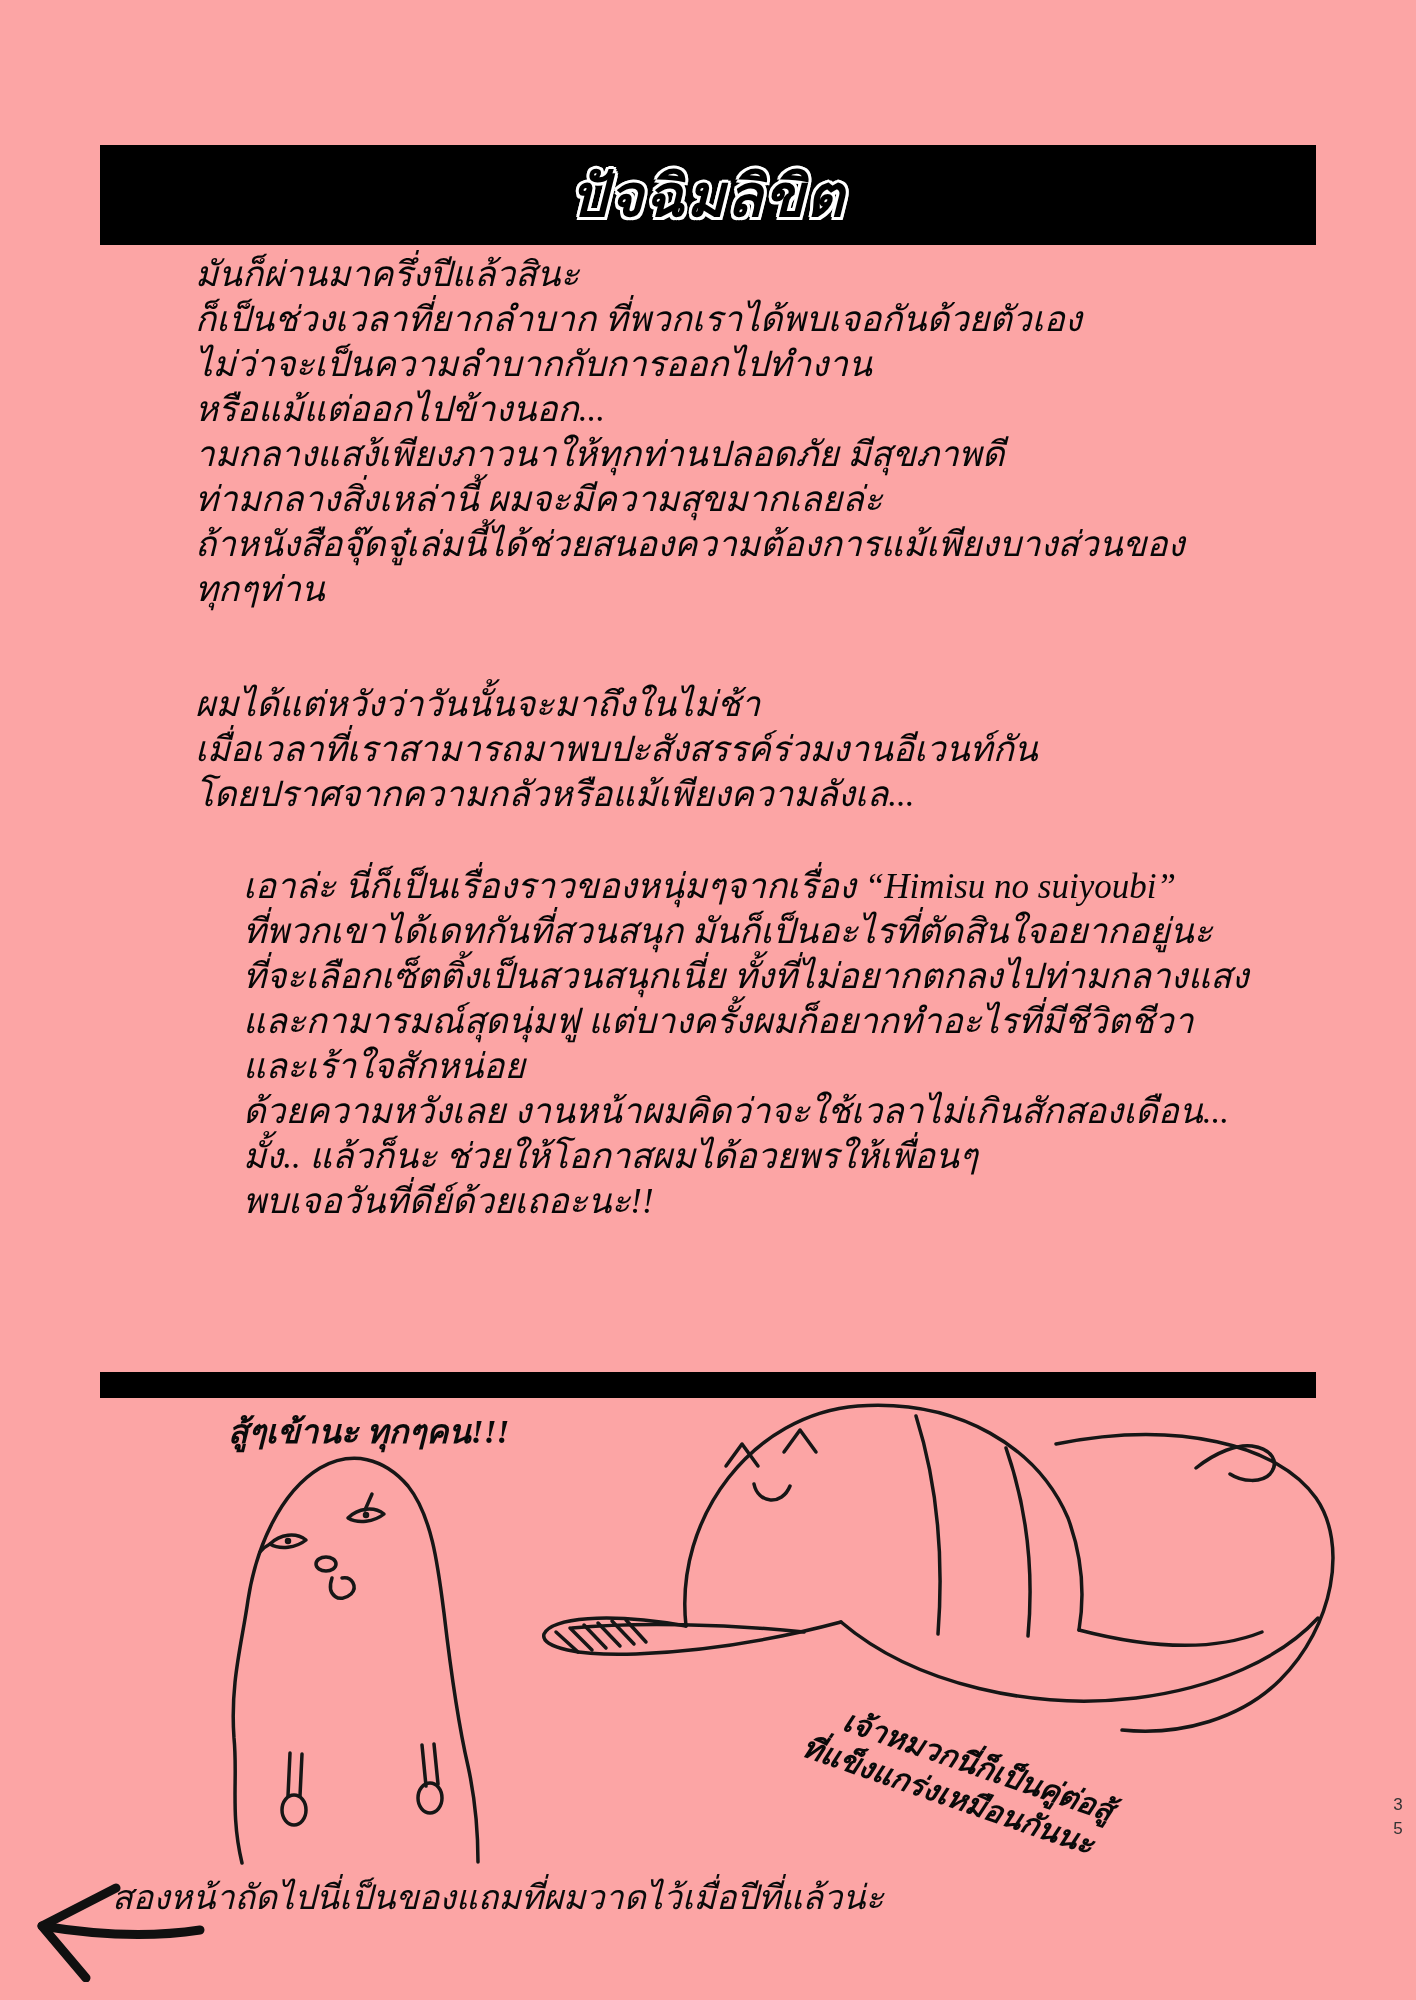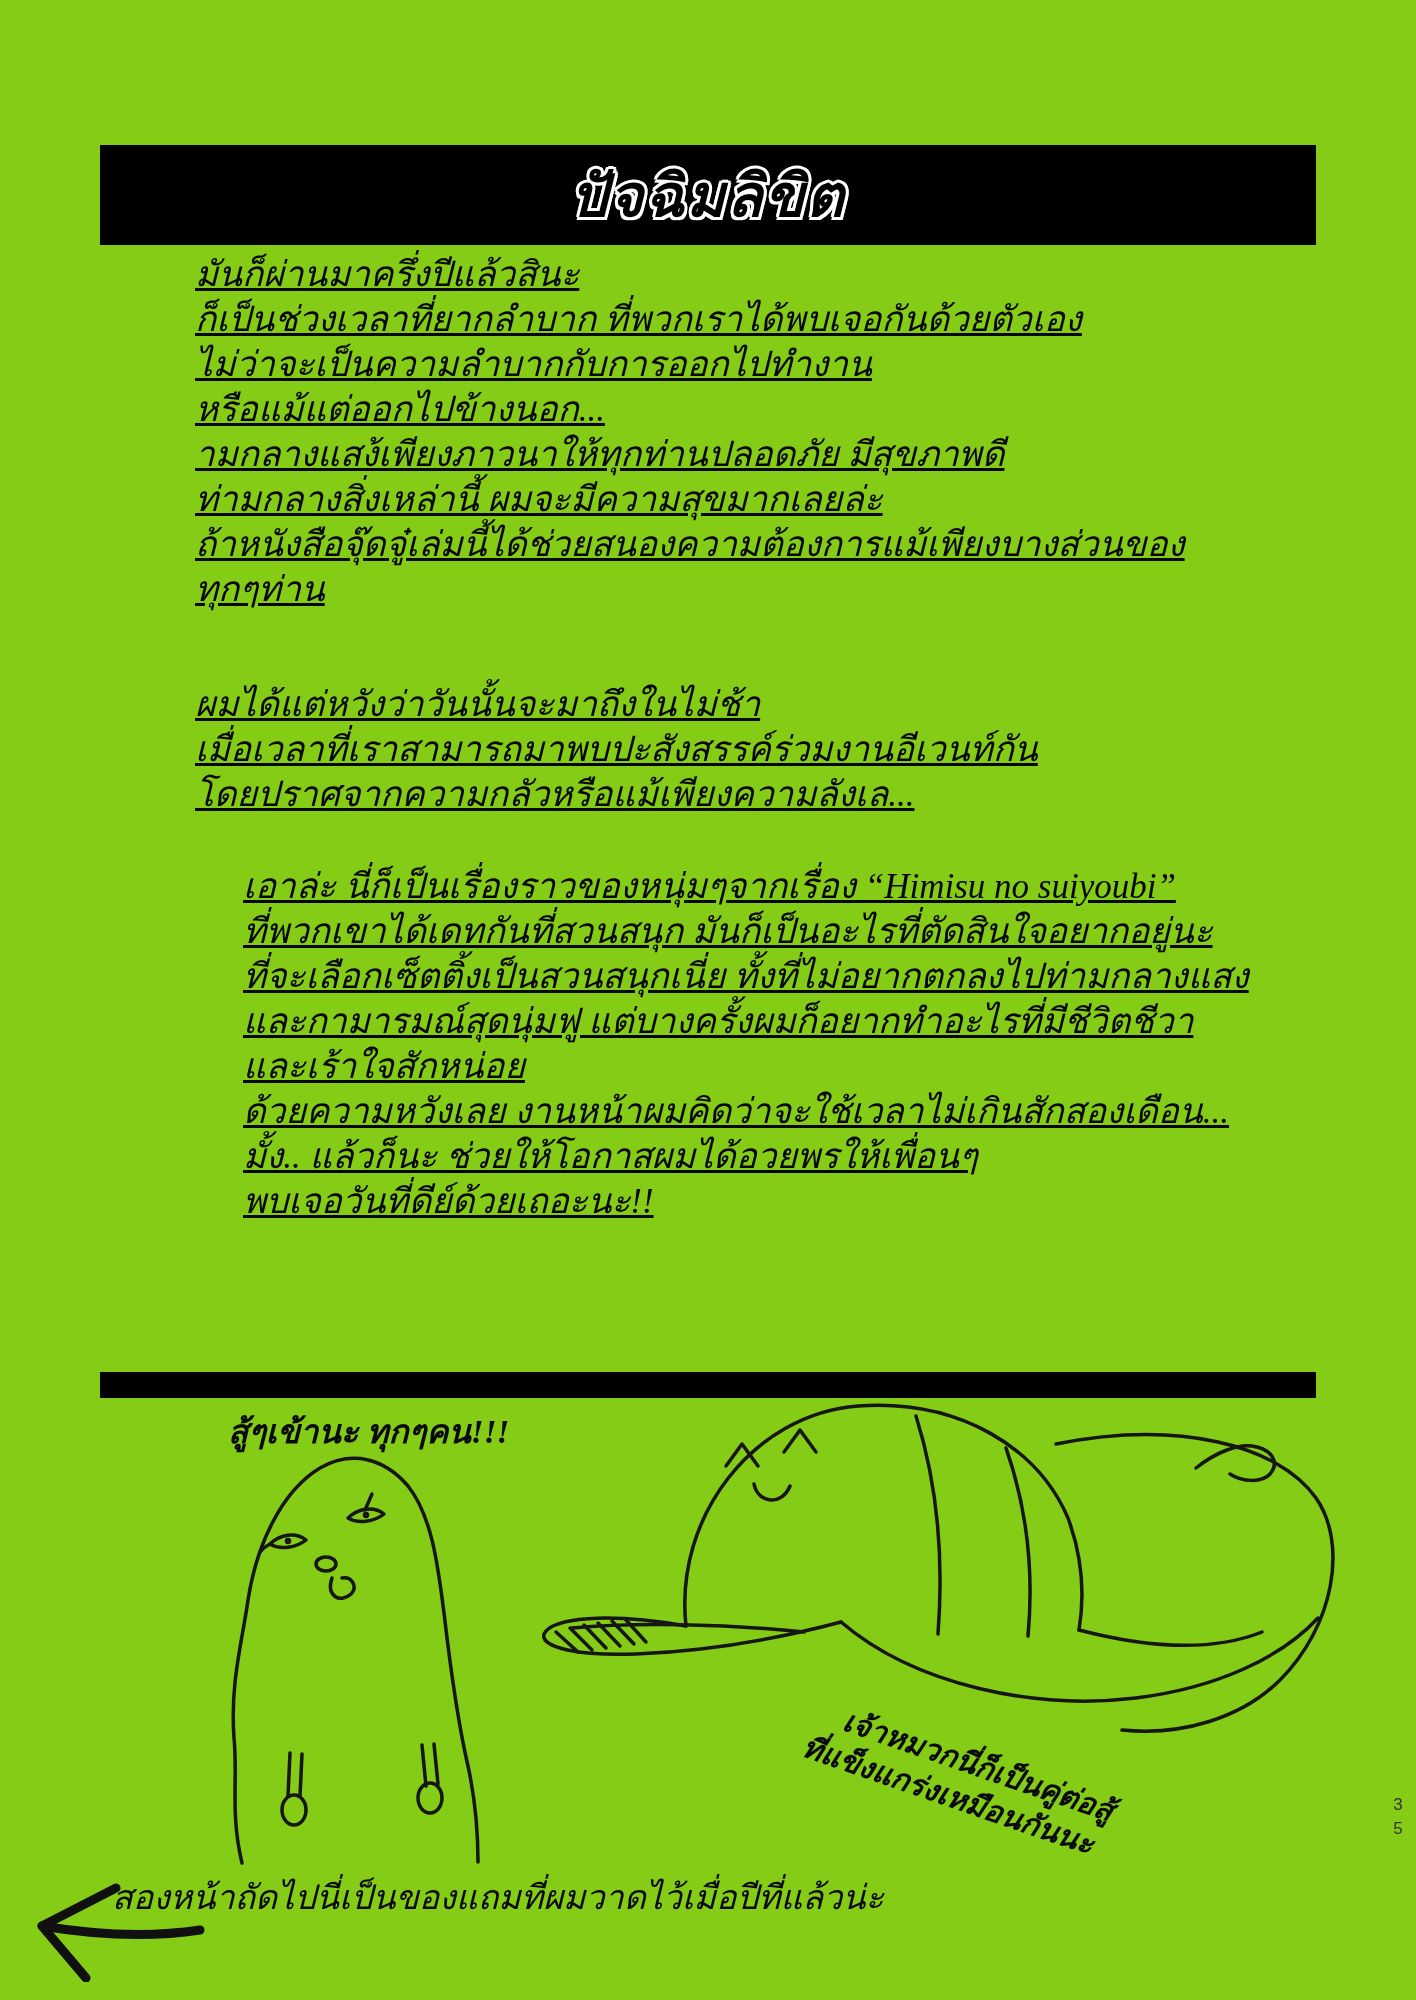--- a/index.html
+++ b/index.html
@@ -1,19 +1,19 @@
 <!DOCTYPE html>
 <html><head>
 <meta charset="utf-8">
 <style>
   html,body{margin:0;padding:0;background:#e8e8e8;}
   .page{
     position:relative;
     width:1416px;height:2000px;
-    background:#84cc16;
+    background:#fca5a5;
     overflow:hidden;
     font-family:"Liberation Serif", serif;
     color:#0a0a0a;
   }
   .header-bar{
     position:absolute;left:100px;top:145px;width:1216px;height:100px;
     background:#000;
     display:flex;align-items:center;justify-content:center;
   }
   .header-title{
@@ -25,21 +25,21 @@
       0 -3px 0 #fff, 0 3px 0 #fff, -3px 0 0 #fff, 3px 0 0 #fff;
   }
   .body-text{
     position:absolute;left:195px;top:252px;width:960px;
     font-size:35px;line-height:45px;font-style:italic;
     color:#070707;
   }
   .para{margin:0;}
   .para.gap-a{margin-top:70px;}
   .para.gap-b{margin-top:47px;margin-left:48px;}
-  .tline{white-space:nowrap;text-decoration:underline;}
+  .tline{white-space:nowrap;}
   .divider{
     position:absolute;left:100px;top:1372px;width:1216px;height:26px;background:#000;
   }
   .cheer{
     position:absolute;left:228px;top:1405px;
     font-size:33px;font-style:italic;font-weight:bold;white-space:nowrap;
   }
   .doodle{position:absolute;}
   .doodle svg{display:block;}
   .doodle path,.doodle line,.doodle ellipse,.doodle circle{

